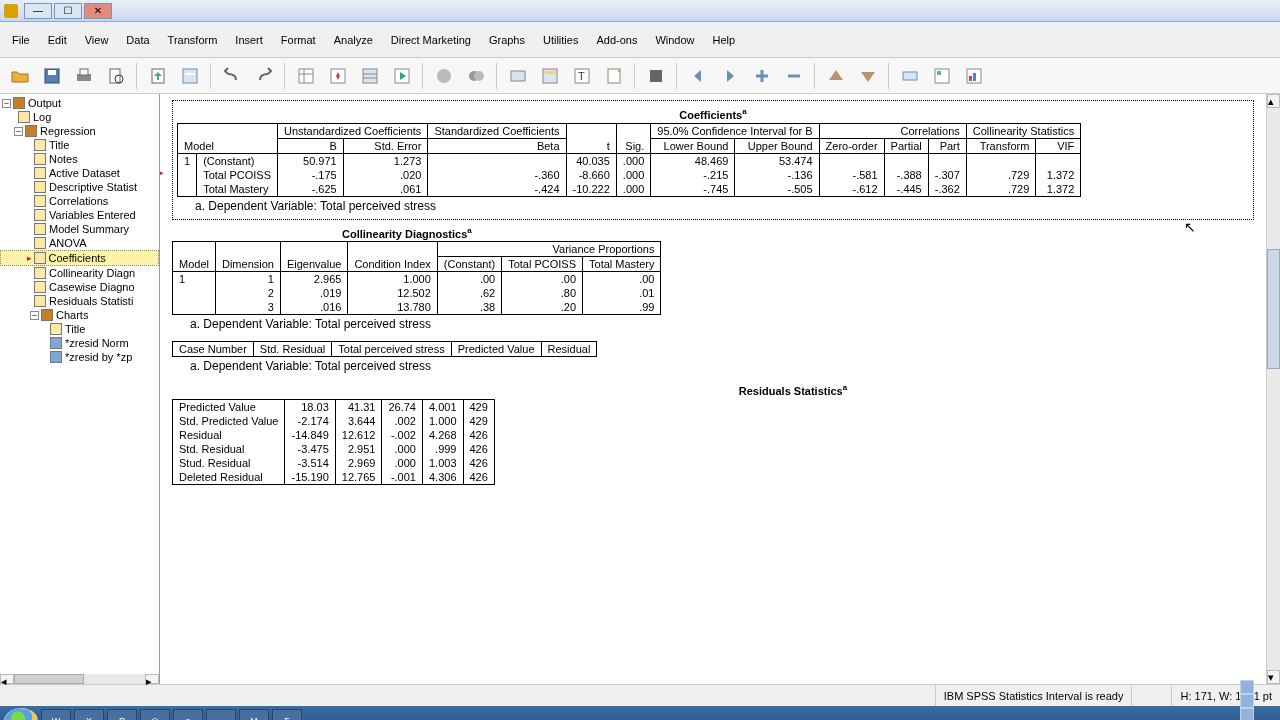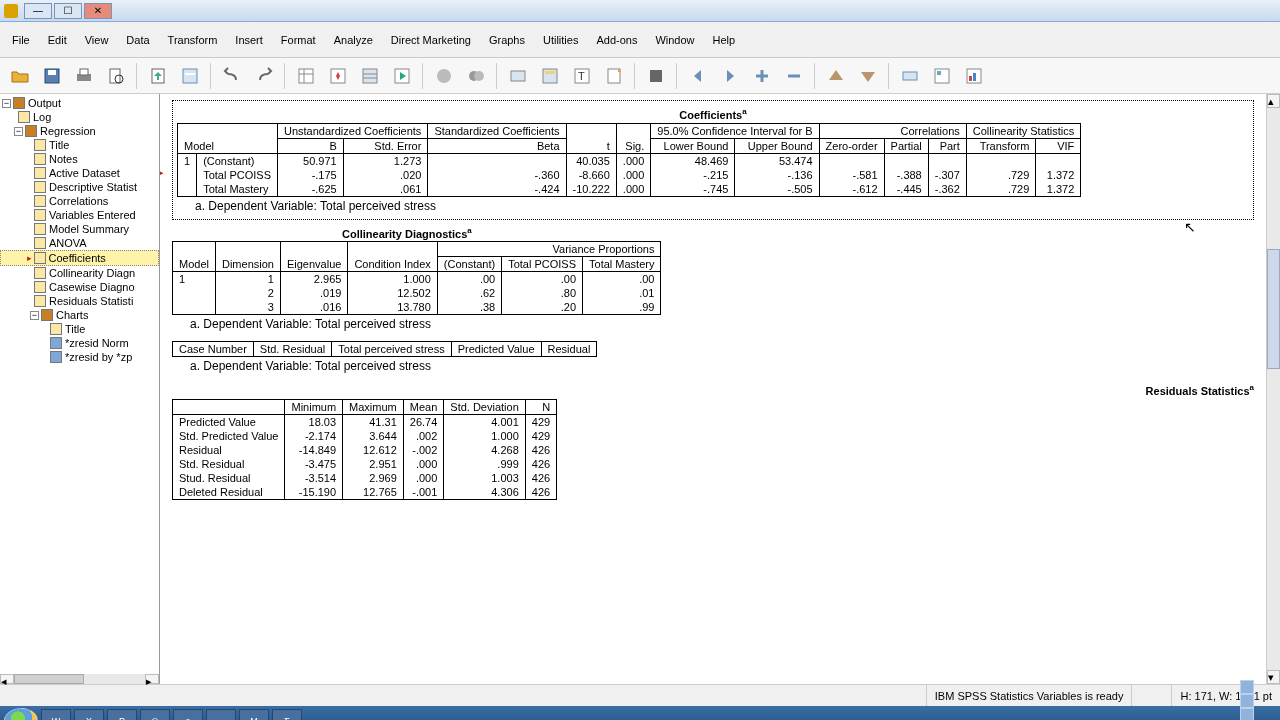--- a/index.html
+++ b/index.html
@@ -520,31 +520,23 @@
           <th style="text-align:left;vertical-align:bottom">Case Number</th>
           <th style="vertical-align:bottom">Std. Residual</th>
           <th>Total perceived stress</th>
           <th style="vertical-align:bottom">Predicted Value</th>
           <th style="vertical-align:bottom">Residual</th>
         </tr>
       </tbody>
         </table>
       <div class="footnote">a. Dependent Variable: Total perceived stress</div>
 
-      <div class="tbltitle" style="text-align:right;margin-left:160px"><span>Residuals Statistics</span><span class="sup">a</span></div>
+      <div class="tbltitle" style="text-align:center;margin-left:160px"><span>Residuals Statistics</span><span class="sup">a</span></div>
       <table class="data">
         <tbody>
-            <tr>
-          <th style="text-align:left"></th>
-          <th>Minimum</th>
-          <th>Maximum</th>
-          <th>Mean</th>
-          <th>Std. Deviation</th>
-          <th>N</th>
-        </tr>
         <tr class="toprow">
               <td class="lbl">Predicted Value</td>
               <td>18.03</td>
               <td>41.31</td>
               <td>26.74</td>
               <td>4.001</td>
               <td>429</td>
             </tr>
         <tr>
               <td class="lbl">Std. Predicted Value</td>
@@ -594,21 +586,21 @@
         <div class="track">
           <div class="thumb"></div>
         </div>
         <div class="sbtn">▾</div>
     </div>
   </div>
 </div>
 
 <div class="status">
   <div class="fill"></div>
-  <div class="cell">IBM SPSS Statistics Variables is ready</div>
+  <div class="cell">IBM SPSS Statistics Interval is ready</div>
   <div class="cell" style="width:40px"></div>
   <div class="cell">H: 171, W: 1091 pt</div>
 </div>
 
 <div class="taskbar">
   <div class="start"></div>
   <div class="taskbtn">W</div>
   <div class="taskbtn">X</div>
   <div class="taskbtn">P</div>
   <div class="taskbtn">◎</div>

